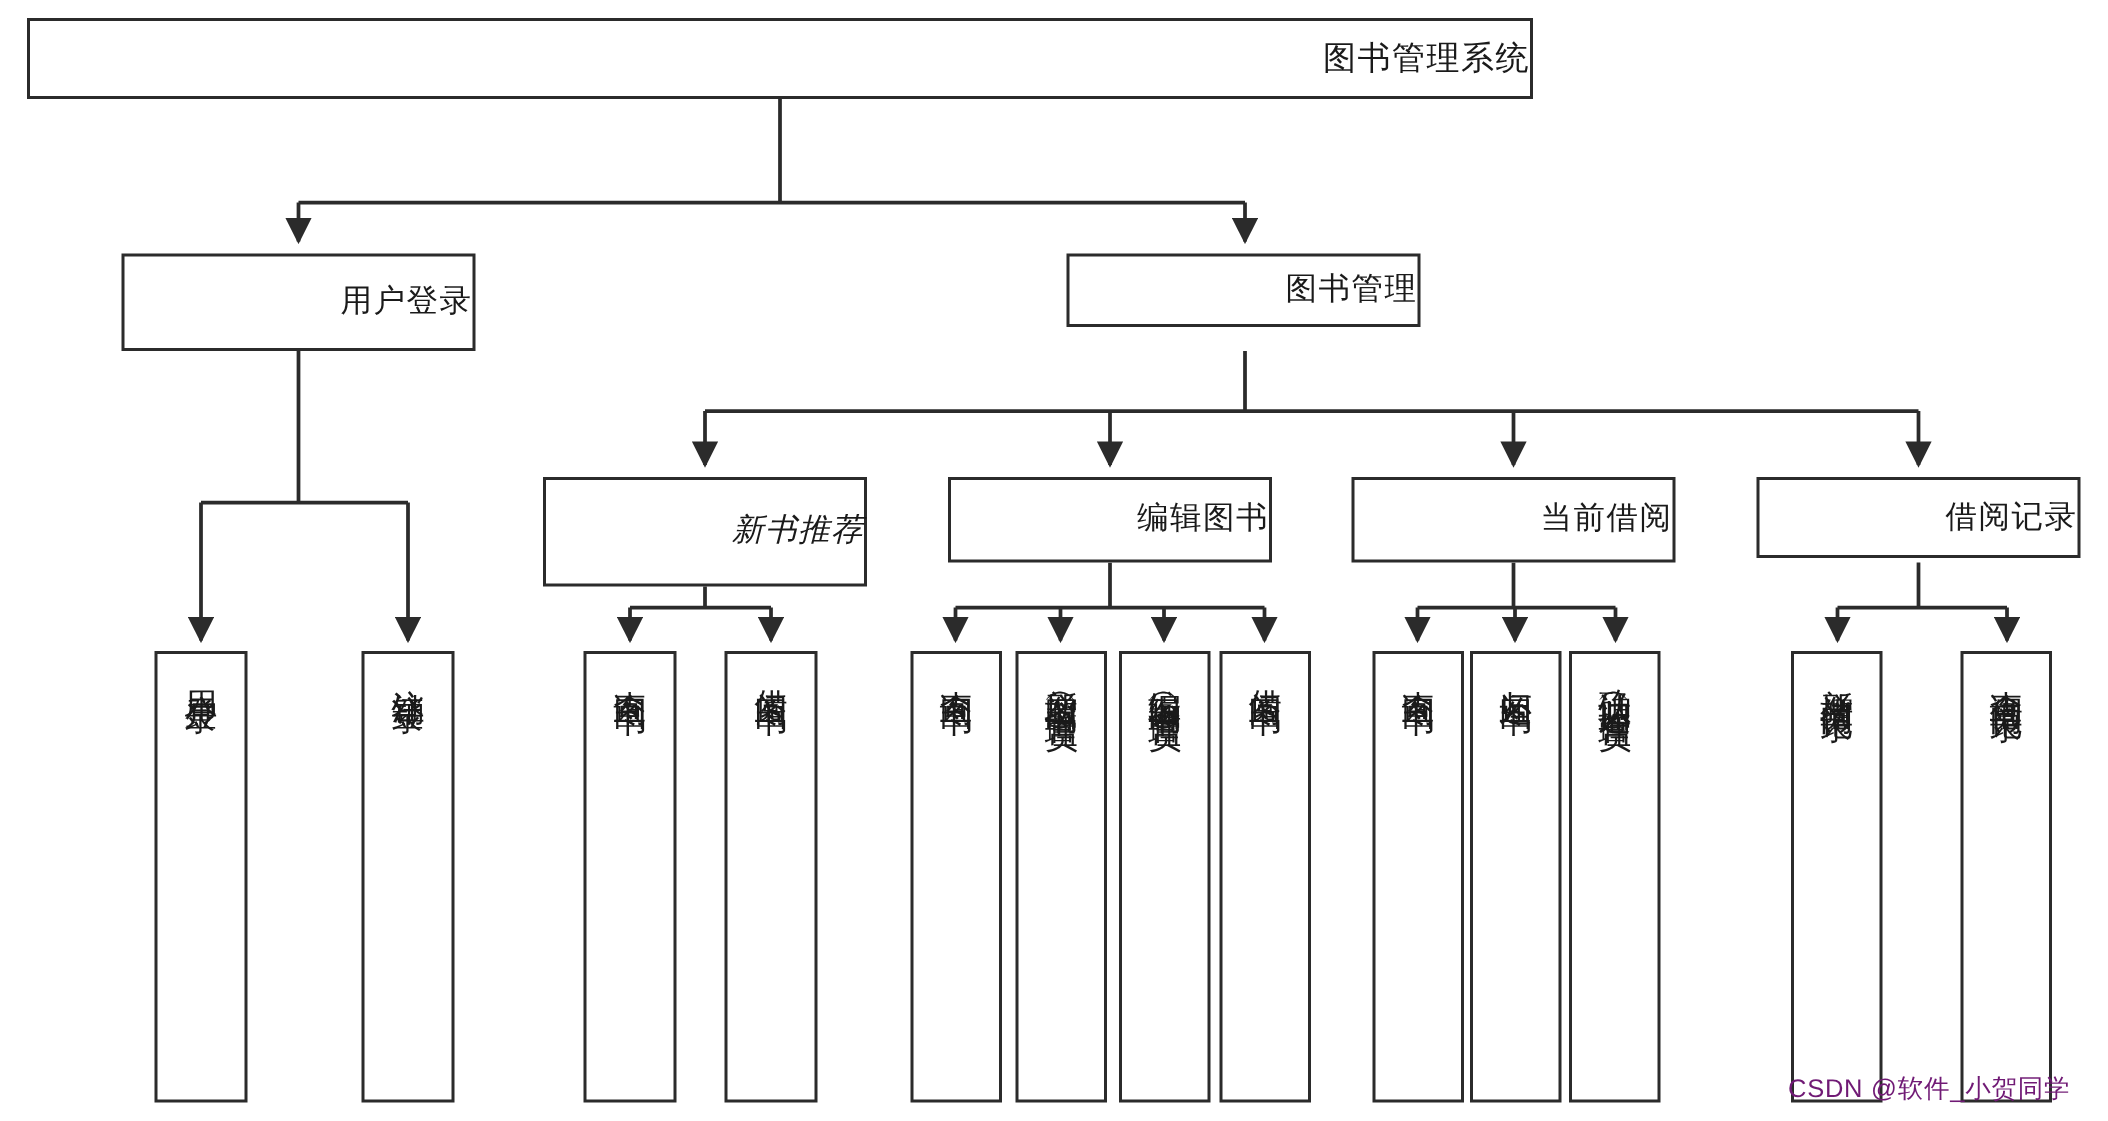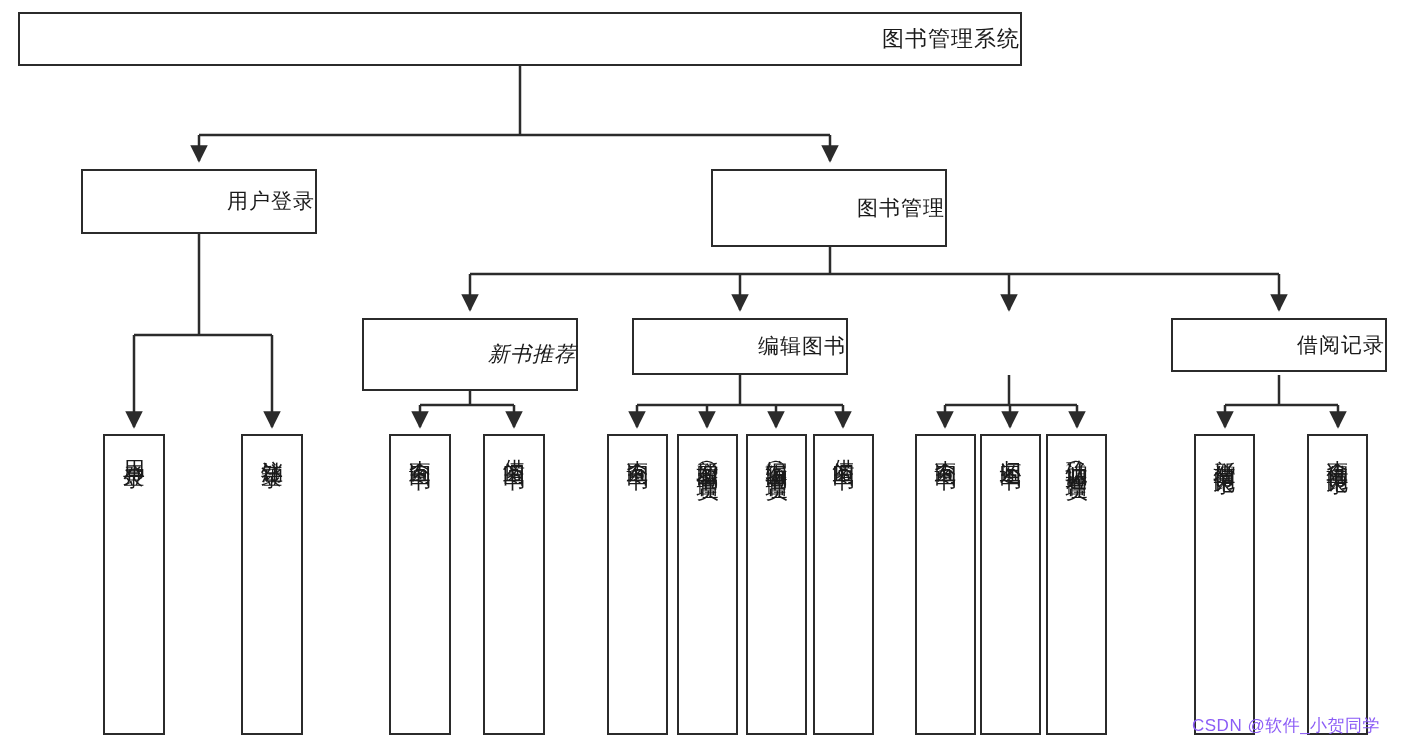--- a/index.html
+++ b/index.html
@@ -56,21 +56,21 @@
   .node.vert .lbl {
     writing-mode: vertical-rl;
     text-orientation: upright;
     font-size: 22px;
     letter-spacing: 3px;
     line-height: 1;
     white-space: nowrap;
   }
   .watermark {
     position: absolute;
-    color: #8b5cf6;
+    color: #701a75;
     font-size: 17px;
     white-space: nowrap;
     letter-spacing: 0.5px;
   }
 </style>
 </head>
 <body>
 
 <div id="canvas">
 
@@ -124,29 +124,32 @@
     </g>
   </svg>
 
   <div class="node horiz root" style="left:18px; top:12px; width:1004px; height:54px;">
     <span class="lbl">图书管理系统</span>
   </div>
 
   <div class="node horiz" style="left:81px; top:169px; width:236px; height:65px;">
     <span class="lbl">用户登录</span>
   </div>
-  <div class="node horiz" style="left:711px; top:169px; width:236px; height:78px;">
+  <div class="node horiz" style="left:711px; top:169px; width:236px; height:49px;">
     <span class="lbl">图书管理</span>
   </div>
 
   <div class="node horiz" style="left:362px; top:318px; width:216px; height:73px;font-style:italic;">
     <span class="lbl">新书推荐</span>
   </div>
   <div class="node horiz" style="left:632px; top:318px; width:216px; height:57px;">
     <span class="lbl">编辑图书</span>
+  </div>
+  <div class="node horiz" style="left:901px; top:318px; width:216px; height:57px;">
+    <span class="lbl">当前借阅</span>
   </div>
   <div class="node horiz" style="left:1171px; top:318px; width:216px; height:54px;">
     <span class="lbl">借阅记录</span>
   </div>
 
   <div class="node vert" style="left:103px; top:434px; width:62px; height:301px;">
     <span class="lbl">用户登录</span>
   </div>
   <div class="node vert" style="left:241px; top:434px; width:62px; height:301px;">
     <span class="lbl">注销登录</span>

